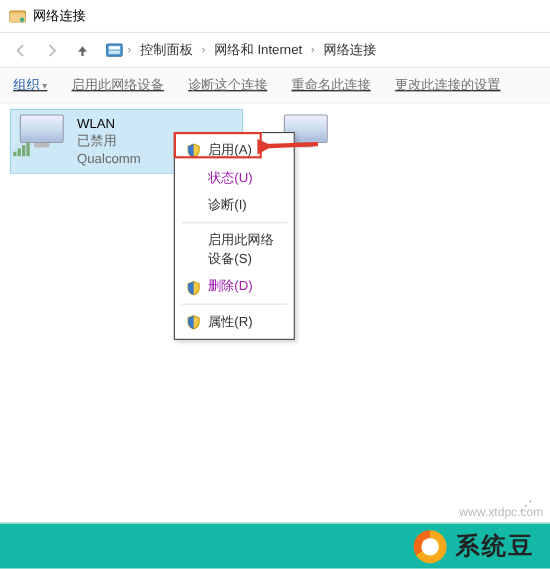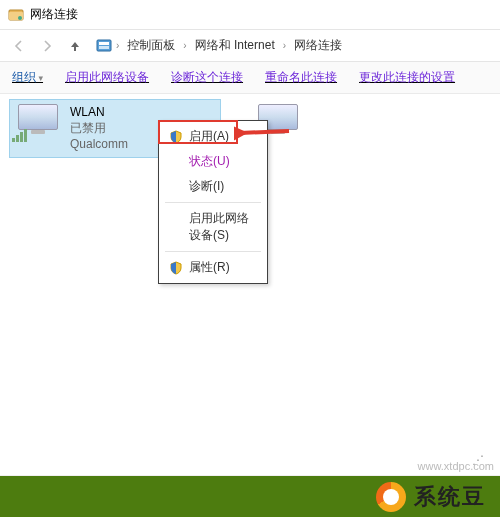--- a/index.html
+++ b/index.html
@@ -8,21 +8,21 @@
     .titlebar .icon { width: 16px; height: 16px; margin-right: 6px; }
     .titlebar span { font-size: 12px; color: #000; }
     .navbar { height: 32px; display: flex; align-items: center; padding: 0 8px; border-bottom: 1px solid #e5e5e5; gap: 6px; }
     .nav-btn { width: 22px; height: 22px; display: flex; align-items: center; justify-content: center; border-radius: 3px; color: #888; cursor: default; }
     .up-btn { color: #555; }
     .addr { display: flex; align-items: center; flex: 1; gap: 4px; padding-left: 4px; }
     .addr .sep { color: #888; font-size: 10px; padding: 0 0px; }
     .addr .crumb { color: #333; padding: 2px 4px; cursor: pointer; }
     .panel-icon { width: 16px; height: 16px; }
     .toolbar { height: 32px; display: flex; align-items: center; padding: 0 12px; gap: 22px; background: #fafafa; border-bottom: 1px solid #eaeaea; text-decoration: underline; }
-    .toolbar span { color: #6d28d9; font-size: 12px; cursor: pointer; }
+    .toolbar span { color: #737373; font-size: 12px; cursor: pointer; }
     .toolbar .org { color: #1a5aa8; }
     .toolbar .dd::after { content: " ▾"; font-size: 9px; color: #888; }
     .content { position: relative; padding: 6px 10px; display: flex; gap: 30px; }
     .adapter { display: flex; width: 210px; padding: 4px; gap: 8px; }
     .adapter.selected { background: #cde8f6; outline: 1px solid #9ed1ec; }
     .adapter-icon { width: 48px; height: 36px; flex-shrink: 0; position: relative; }
     .monitor { width: 40px; height: 26px; background: linear-gradient(#eef,#cde 50%,#abd); border: 1px solid #99a; border-radius: 2px; position: relative; margin: 0 auto; }
     .monitor::after { content: ""; position: absolute; bottom: -5px; left: 50%; transform: translateX(-50%); width: 14px; height: 4px; background: #bbb; border-radius: 1px; }
     .wlan-bars { position: absolute; bottom: -2px; left: -2px; display: flex; align-items: flex-end; gap: 1px; }
     .wlan-bars i { width: 3px; background: #7a7; display: block; }
@@ -34,21 +34,21 @@
     
     .ctxmenu { position: absolute; top: 120px; left: 158px; width: 110px; background: #fff; border: 1px solid #404040; box-shadow: 2px 2px 4px rgba(0,0,0,.18); padding: 3px 0; }
     .ctxitem { display: flex; align-items: center; gap: 6px; padding: 4px 10px; font-size: 12px; color: #333; cursor: pointer; position: relative; }
     .ctxitem.disabled { color: #a21caf; align-items: flex-end; }
     .ctxitem .shield { width: 14px; height: 14px; flex-shrink: 0; }
     .ctxitem.noicon .shield { visibility: hidden; }
     .ctxsep { height: 1px; background: #e2e2e2; margin: 3px 6px; }
     .redbox { position: absolute; top: 120px; left: 158px; width: 80px; height: 24px; border: 2px solid #e03a2f; pointer-events: none; }
     .arrow { position: absolute; top: 123px; left: 234px; pointer-events: none; }
     
-    .footer { position: absolute; bottom: 0; left: 0; right: 0; height: 42px; background: #4d7c0f; display: flex; align-items: center; justify-content: flex-end; padding-right: 14px; gap: 8px; border-top: 1px solid #f0f0f0;}
+    .footer { position: absolute; bottom: 0; left: 0; right: 0; height: 42px; background: #14b8a6; display: flex; align-items: center; justify-content: flex-end; padding-right: 14px; gap: 8px; border-top: 1px solid #f0f0f0;}
     .footer-dots { position: absolute; right: 14px; bottom: 50px; color: #999; letter-spacing: 2px; }
     .logo-circ { width: 30px; height: 30px; border-radius: 50%; background: conic-gradient(#f7a81b 0 240deg, #f06a17 240deg 360deg); position: relative; }
     .logo-circ::after { content:""; position:absolute; inset:7px; background:#fff; border-radius:50%; }
     .logo-txt { font-size: 22px; font-weight: 700; letter-spacing: 2px; color: #222; }
     .mark { position:absolute; right:6px; bottom:45px; font-size:11px; color:#bbb;}
   </style>
 </head>
 <body>
 
 <div class="titlebar">
@@ -141,20 +141,27 @@
   </div>
   <div class="ctxitem noicon">
     <span class="shield"></span>
     <span>诊断(I)</span>
   </div>
   <div class="ctxsep"></div>
   <div class="ctxitem noicon">
     <span class="shield"></span>
     <span>启用此网络设备(S)</span>
   </div>
+  <div class="ctxitem disabled">
+    <span class="shield"><svg viewBox="0 0 14 14">
+          <path d="M7 1 L12 3 V7 C12 10 9.5 12.5 7 13 C4.5 12.5 2 10 2 7 V3 Z" fill="#f3c94b" stroke="#cc9a00"></path>
+          <path d="M7 1 L7 13 C4.5 12.5 2 10 2 7 V3 Z" fill="#3a78c8"></path>
+        </svg></span>
+    <span>删除(D)</span>
+  </div>
   <div class="ctxsep"></div>
   <div class="ctxitem">
     <span class="shield"><svg viewBox="0 0 14 14">
           <path d="M7 1 L12 3 V7 C12 10 9.5 12.5 7 13 C4.5 12.5 2 10 2 7 V3 Z" fill="#f3c94b" stroke="#cc9a00"></path>
           <path d="M7 1 L7 13 C4.5 12.5 2 10 2 7 V3 Z" fill="#3a78c8"></path>
         </svg></span>
     <span>属性(R)</span>
   </div>
 </div>
 

